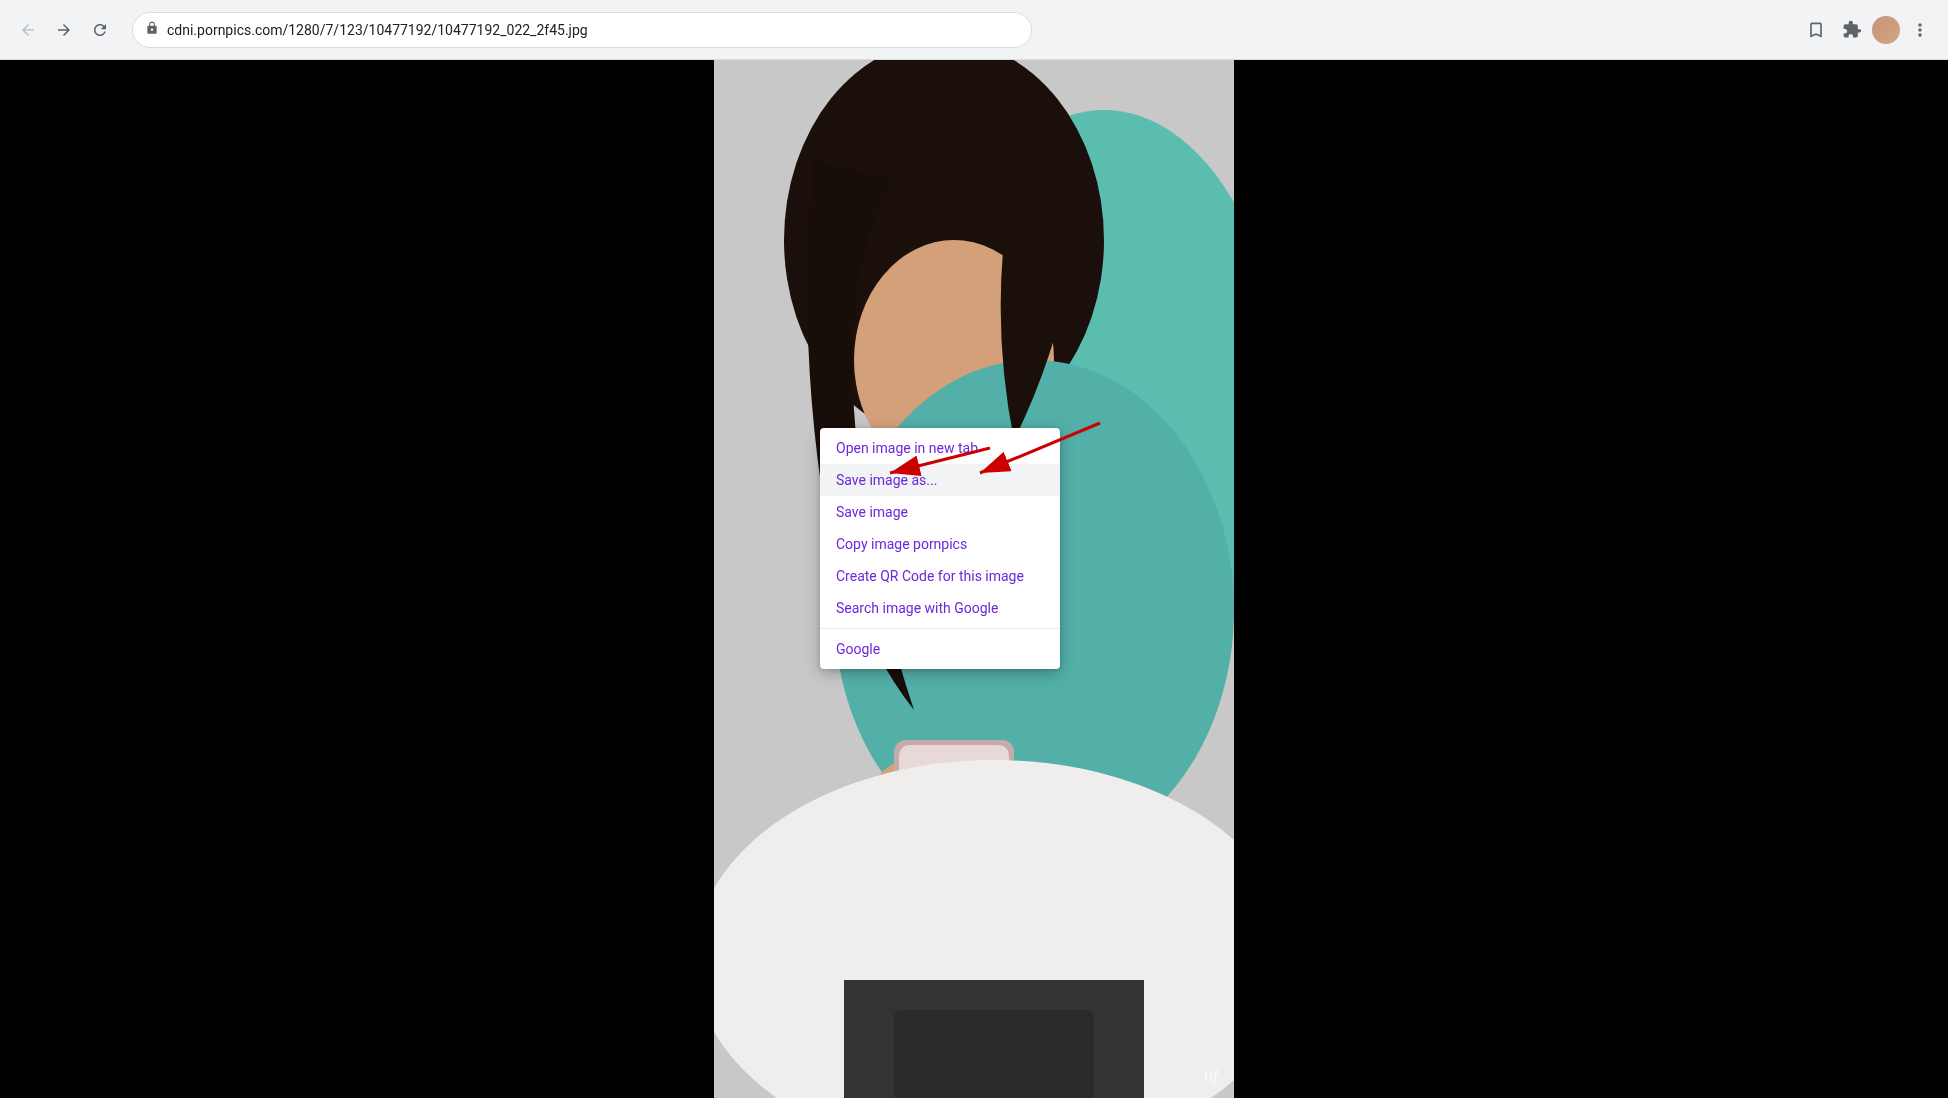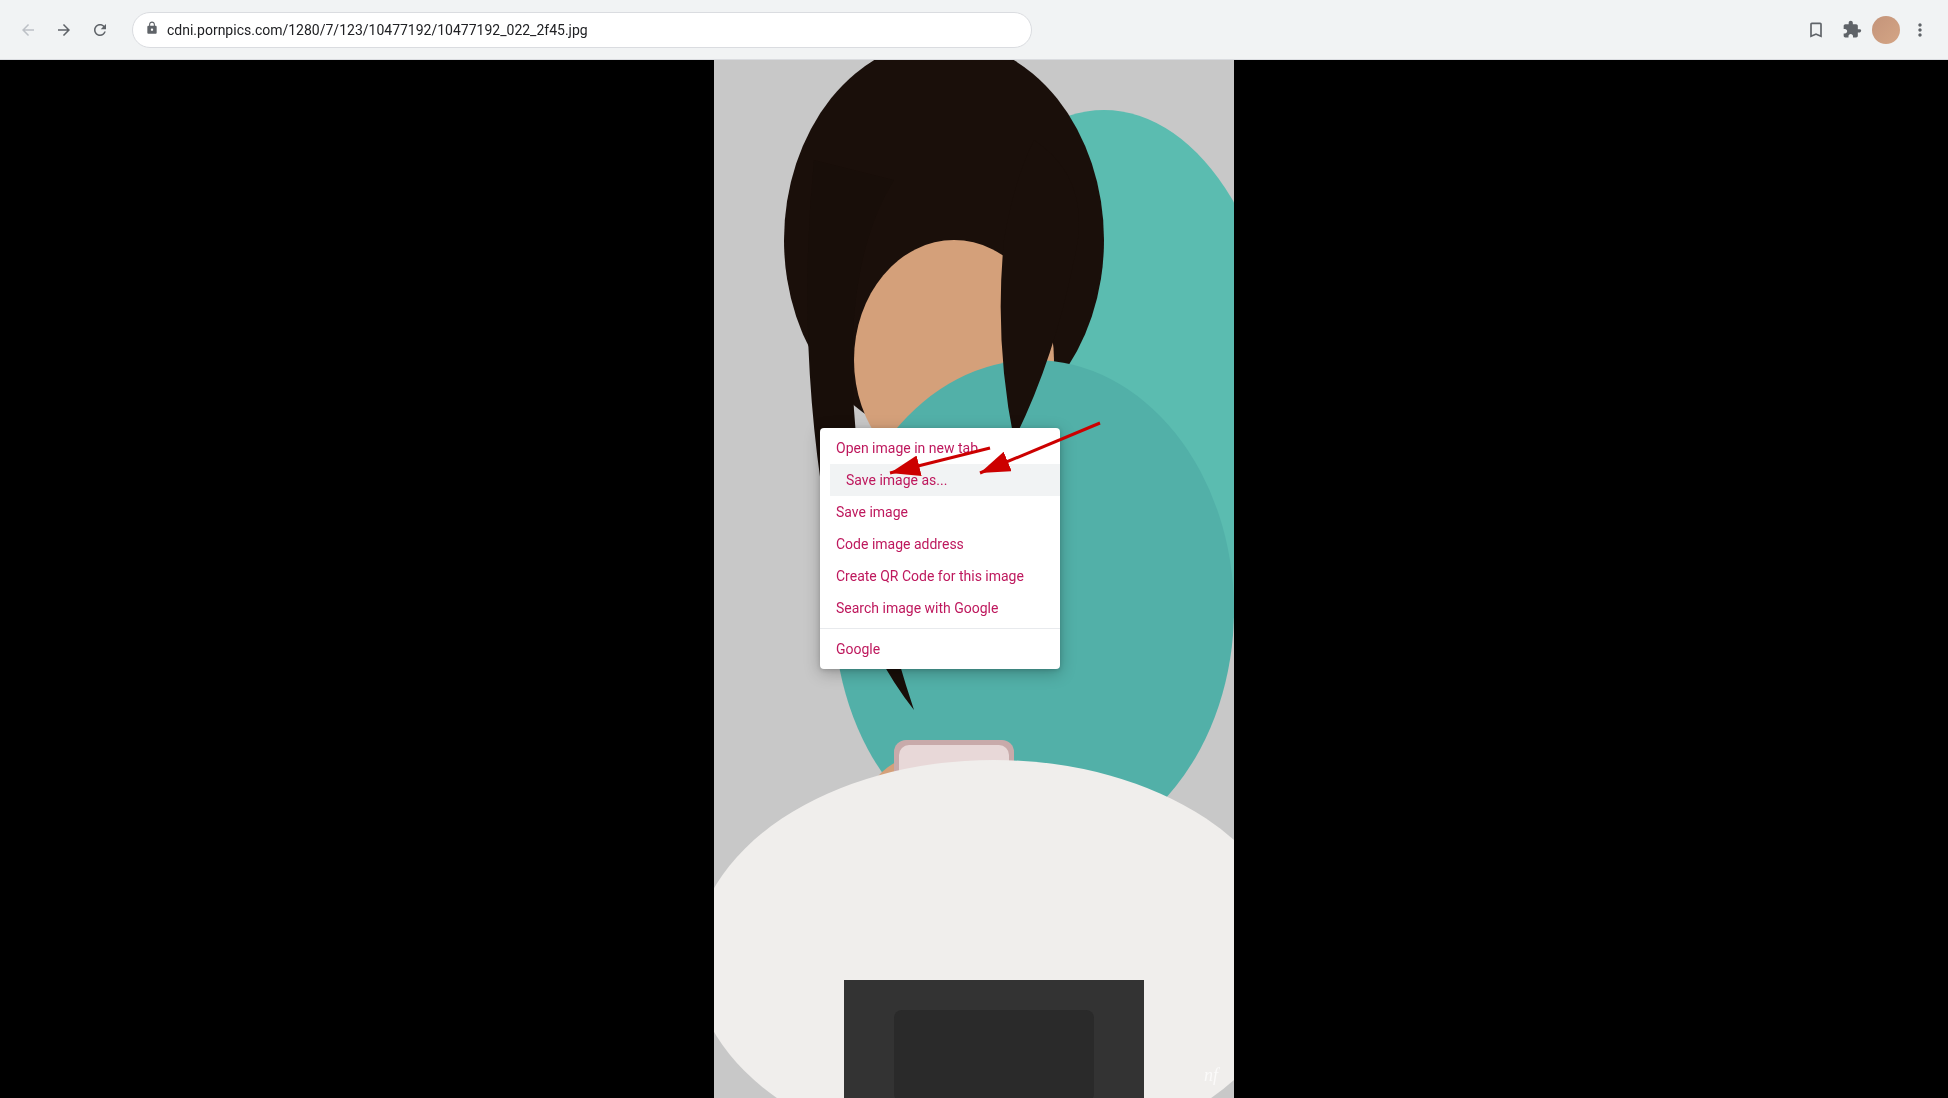--- a/index.html
+++ b/index.html
@@ -170,21 +170,21 @@
       box-shadow: 0 4px 16px rgba(0,0,0,0.25), 0 1px 4px rgba(0,0,0,0.15);
       padding: 4px 0;
       z-index: 1000;
     }
 
     .context-menu-item {
       display: flex;
       align-items: center;
       padding: 8px 16px;
       font-size: 14px;
-      color: #be185d;
+      color: #6d28d9;
       cursor: pointer;
       white-space: nowrap;
       font-family: -apple-system, BlinkMacSystemFont, 'Segoe UI', Roboto, sans-serif;
     }
 
     .context-menu-divider {
       height: 1px;
       background: #e8eaed;
       margin: 4px 0;
     }
@@ -298,28 +298,28 @@
 
       </svg>
     </div>
     <div class="watermark">nf</div>
   </div>
 
   <div class="context-menu">
     <div class="context-menu-item">
       <span>Open image in new tab</span>
     </div>
-    <div class="context-menu-item" style="background: #f1f3f4; margin-left: 10px;">
+    <div class="context-menu-item" style="background: #f1f3f4;">
       <span>Save image as...</span>
     </div>
     <div class="context-menu-item">
       <span>Save image</span>
     </div>
     <div class="context-menu-item">
-      <span>Code image address</span>
+      <span>Copy image pornpics</span>
     </div>
     <div class="context-menu-item">
       <span>Create QR Code for this image</span>
     </div>
     <div class="context-menu-item">
       <span>Search image with Google</span>
     </div>
     <div class="context-menu-divider"></div>
     <div class="context-menu-item">
       <span>Google</span>

